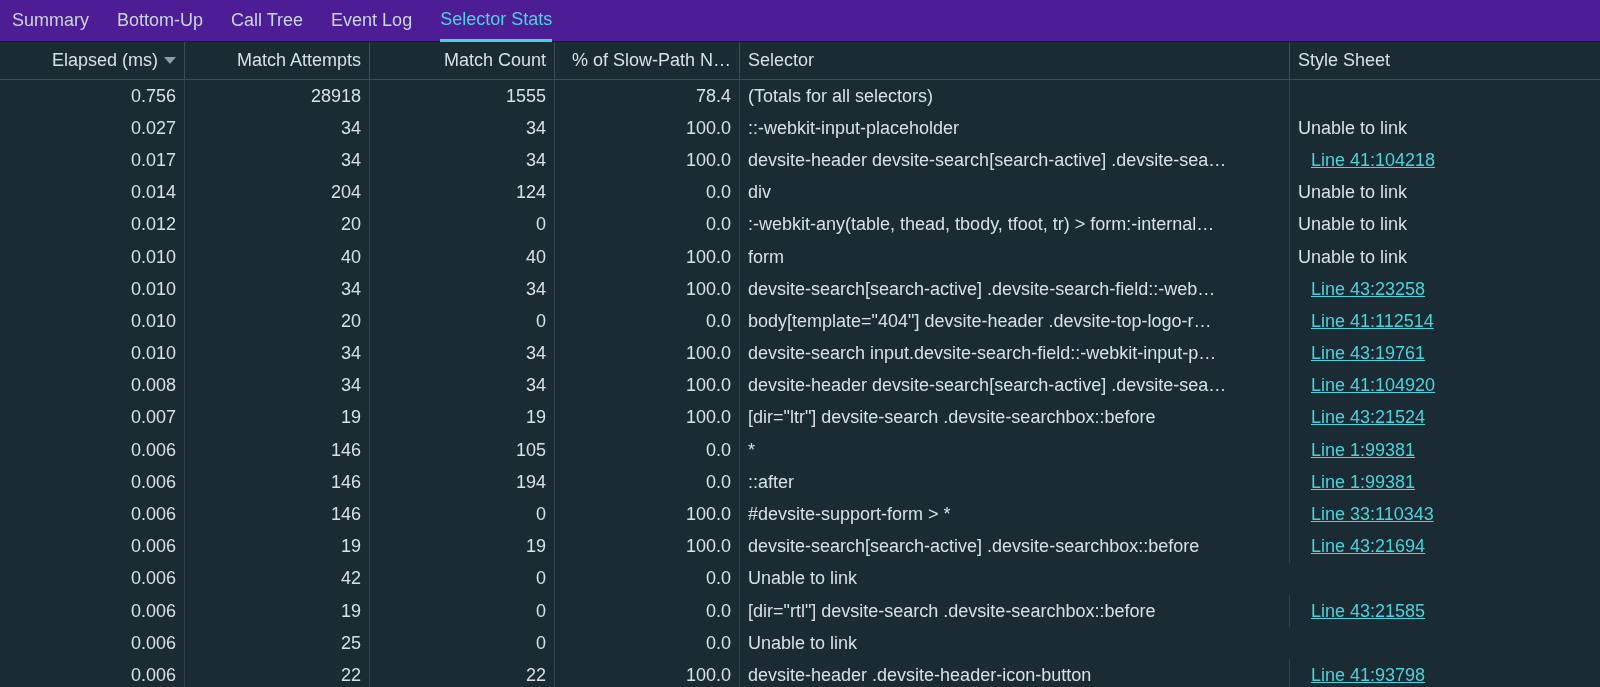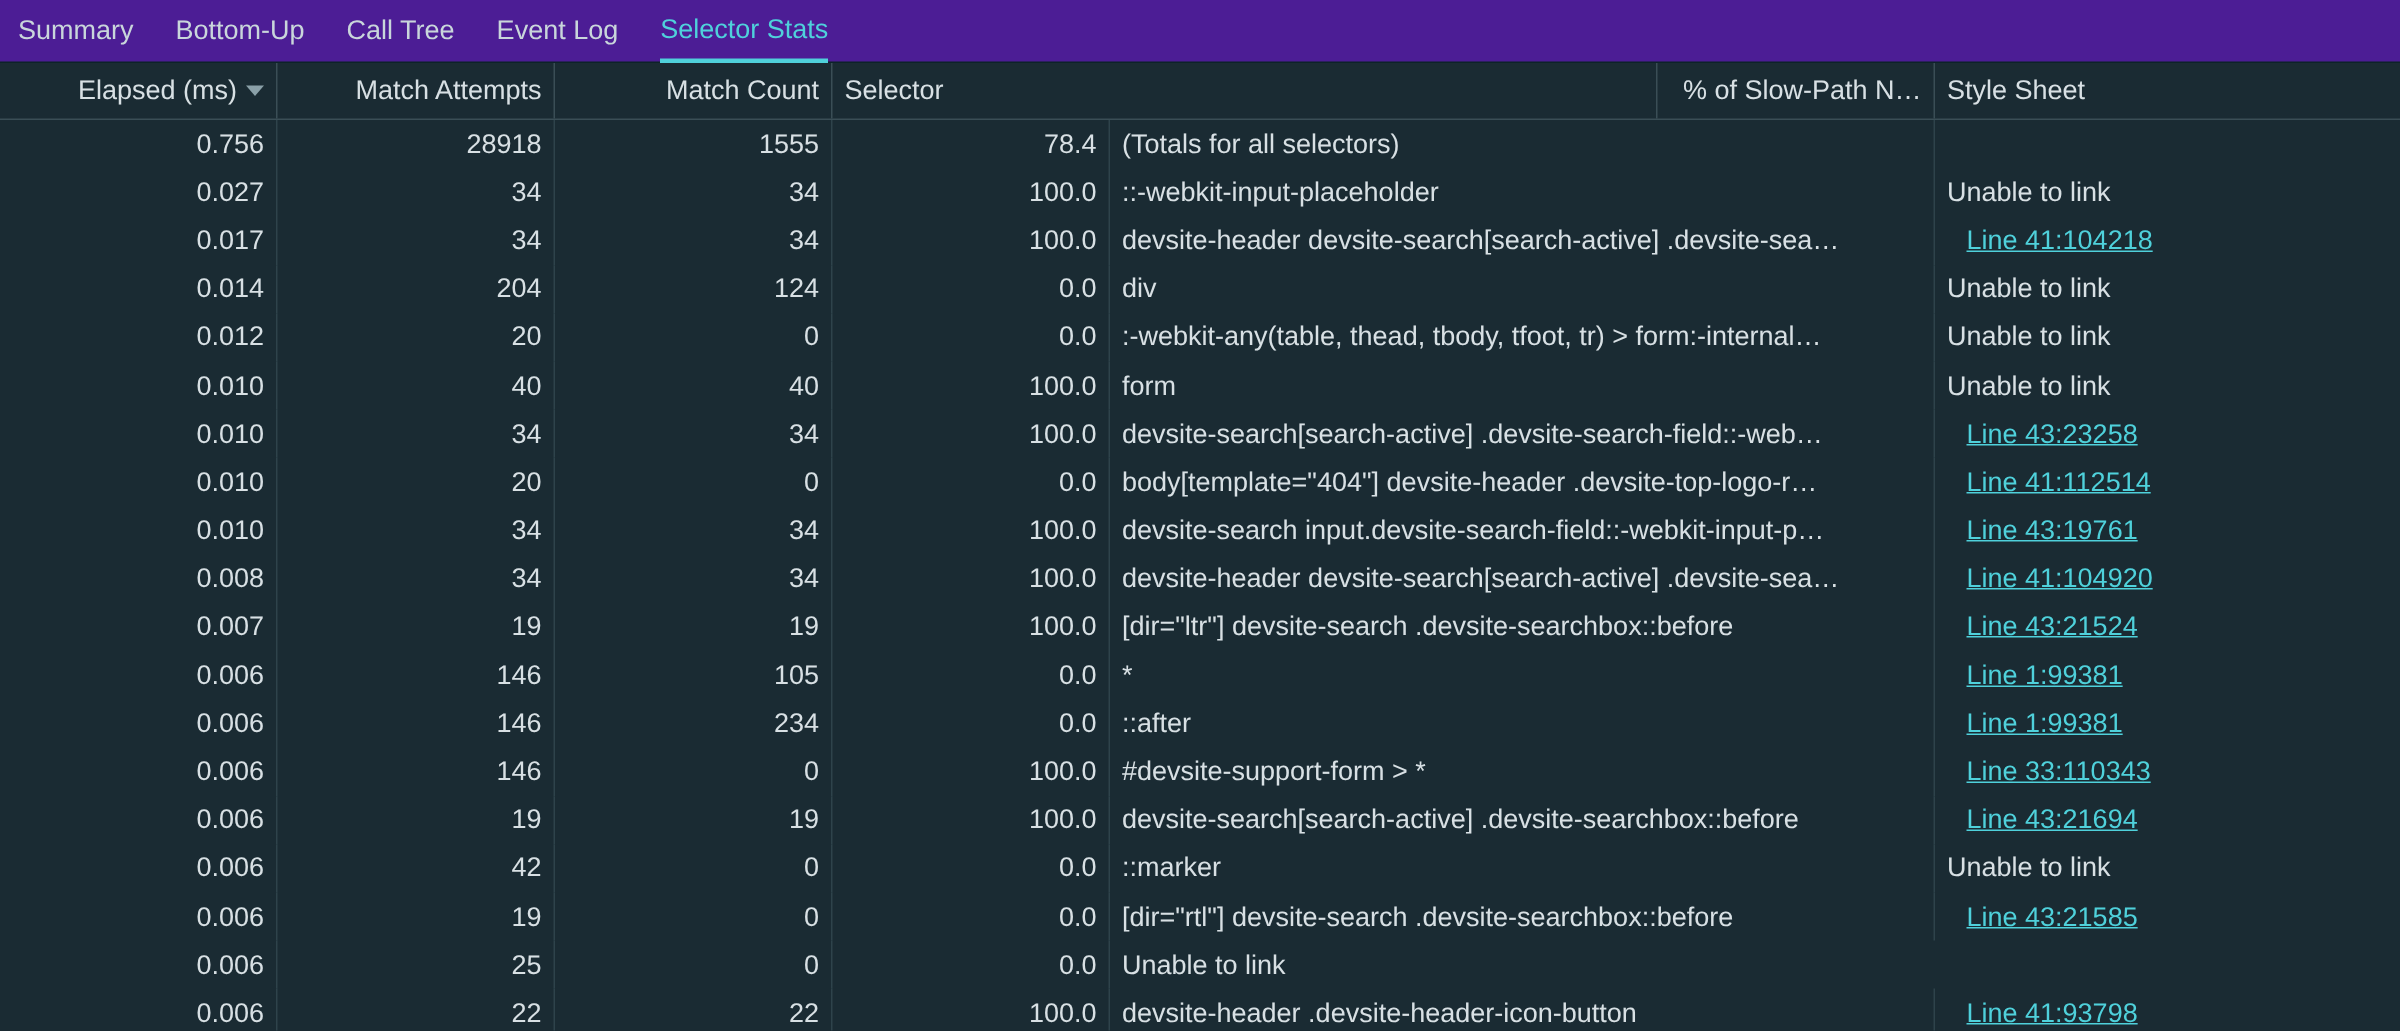--- a/index.html
+++ b/index.html
@@ -99,25 +99,25 @@
       <div class="cell c0 num">
         <span>Elapsed (ms)</span>
         <span class="sort-arrow"></span>
       </div>
       <div class="cell c1 num">
         <span>Match Attempts</span>
       </div>
       <div class="cell c2 num">
         <span>Match Count</span>
       </div>
+      <div class="cell c3 num">
+        <span>% of Slow-Path N…</span>
+      </div>
       <div class="cell c4 txt">
         <span>Selector</span>
-      </div>
-      <div class="cell c3 num">
-        <span>% of Slow-Path N…</span>
       </div>
       <div class="cell c5 txt">
         <span>Style Sheet</span>
       </div>
     </div>
   <div id="tbody">
       <div class="row">
         <div class="cell c0 num">0.756</div>
         <div class="cell c1 num">28918</div>
         <div class="cell c2 num">1555</div>
@@ -223,21 +223,21 @@
         <div class="cell c2 num">105</div>
         <div class="cell c3 num">0.0</div>
         <div class="cell c4 txt">*</div>
         <div class="cell c5 txt">
           <span class="link">Line 1:99381</span>
         </div>
       </div>
       <div class="row">
         <div class="cell c0 num">0.006</div>
         <div class="cell c1 num">146</div>
-        <div class="cell c2 num">234</div>
+        <div class="cell c2 num">194</div>
         <div class="cell c3 num">0.0</div>
         <div class="cell c4 txt">::after</div>
         <div class="cell c5 txt">
           <span class="link">Line 1:99381</span>
         </div>
       </div>
       <div class="row">
         <div class="cell c0 num">0.006</div>
         <div class="cell c1 num">146</div>
         <div class="cell c2 num">0</div>
@@ -255,21 +255,20 @@
         <div class="cell c4 txt">devsite-search[search-active] .devsite-searchbox::before</div>
         <div class="cell c5 txt">
           <span class="link">Line 43:21694</span>
         </div>
       </div>
       <div class="row">
         <div class="cell c0 num">0.006</div>
         <div class="cell c1 num">42</div>
         <div class="cell c2 num">0</div>
         <div class="cell c3 num">0.0</div>
-        <div class="cell c4 txt">::marker</div>
         <div class="cell c5 txt">Unable to link</div>
       </div>
       <div class="row">
         <div class="cell c0 num">0.006</div>
         <div class="cell c1 num">19</div>
         <div class="cell c2 num">0</div>
         <div class="cell c3 num">0.0</div>
         <div class="cell c4 txt">[dir="rtl"] devsite-search .devsite-searchbox::before</div>
         <div class="cell c5 txt">
           <span class="link">Line 43:21585</span>

